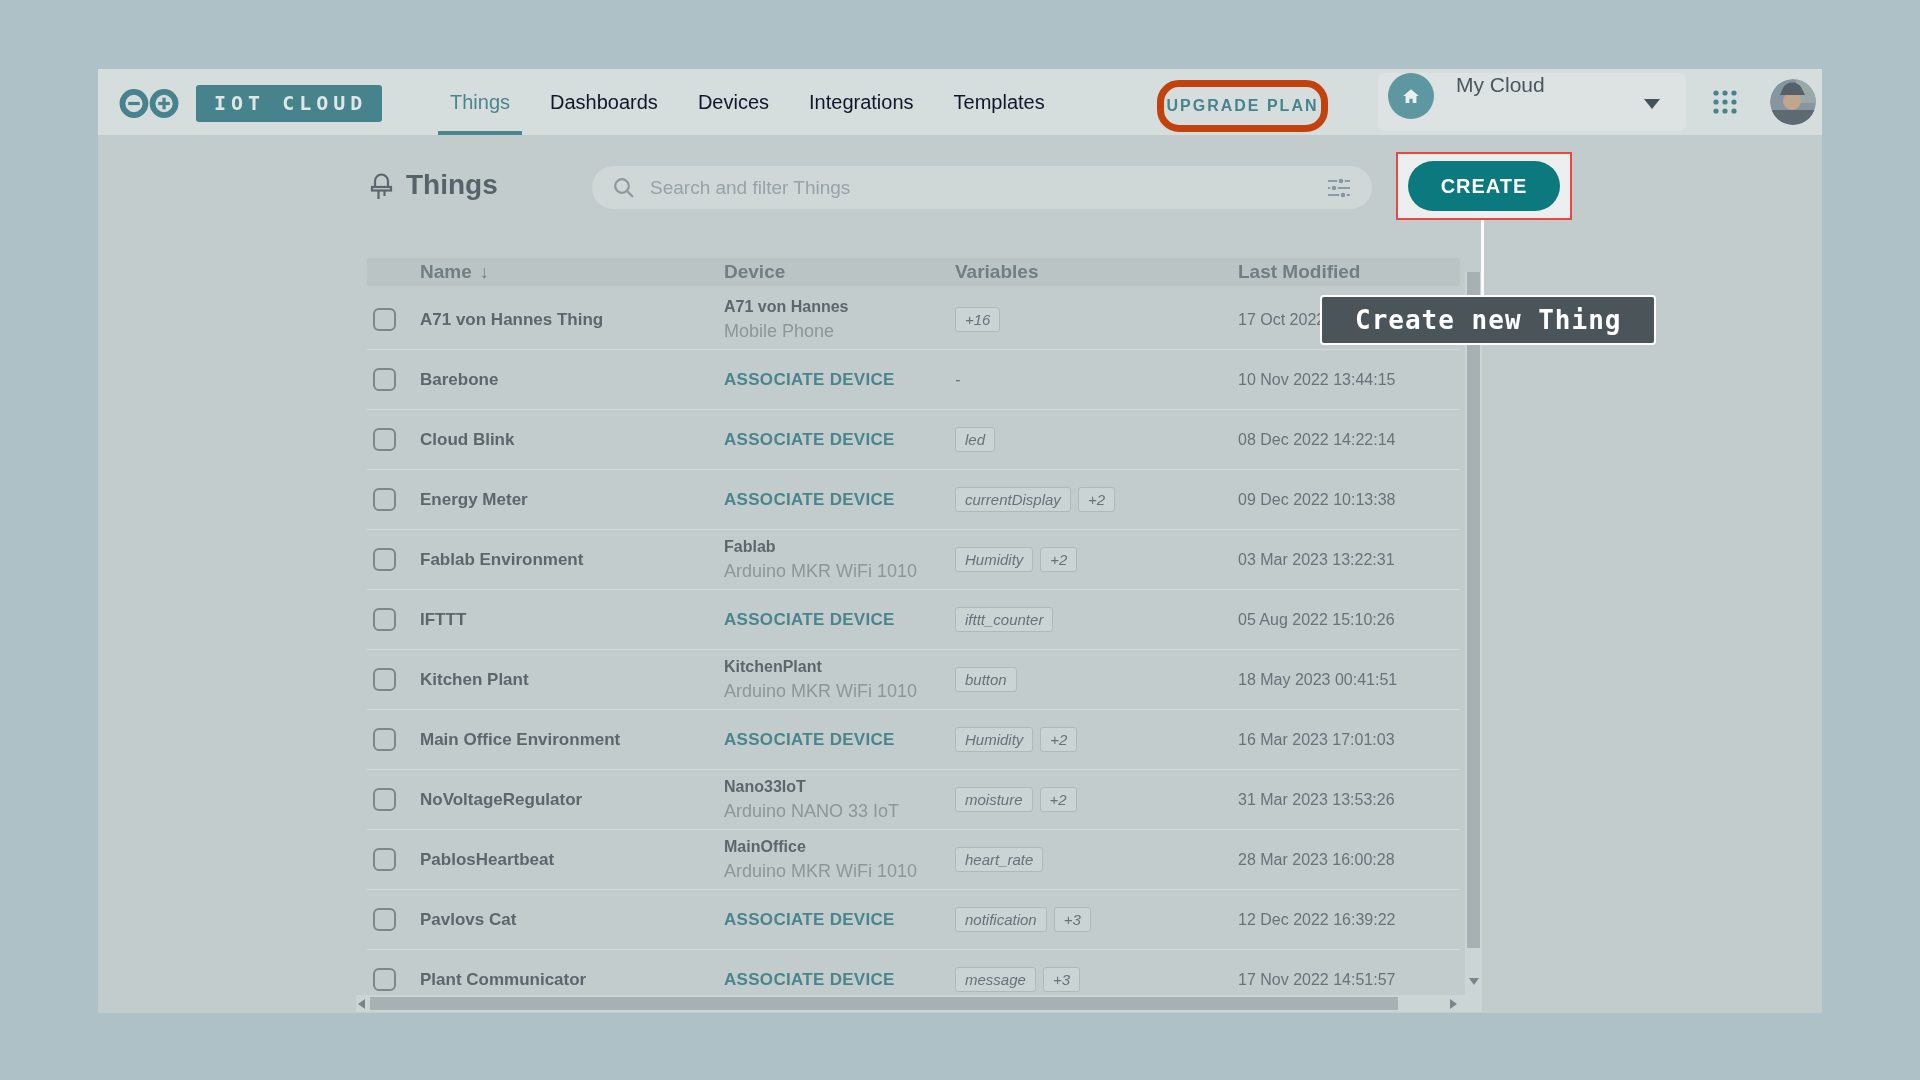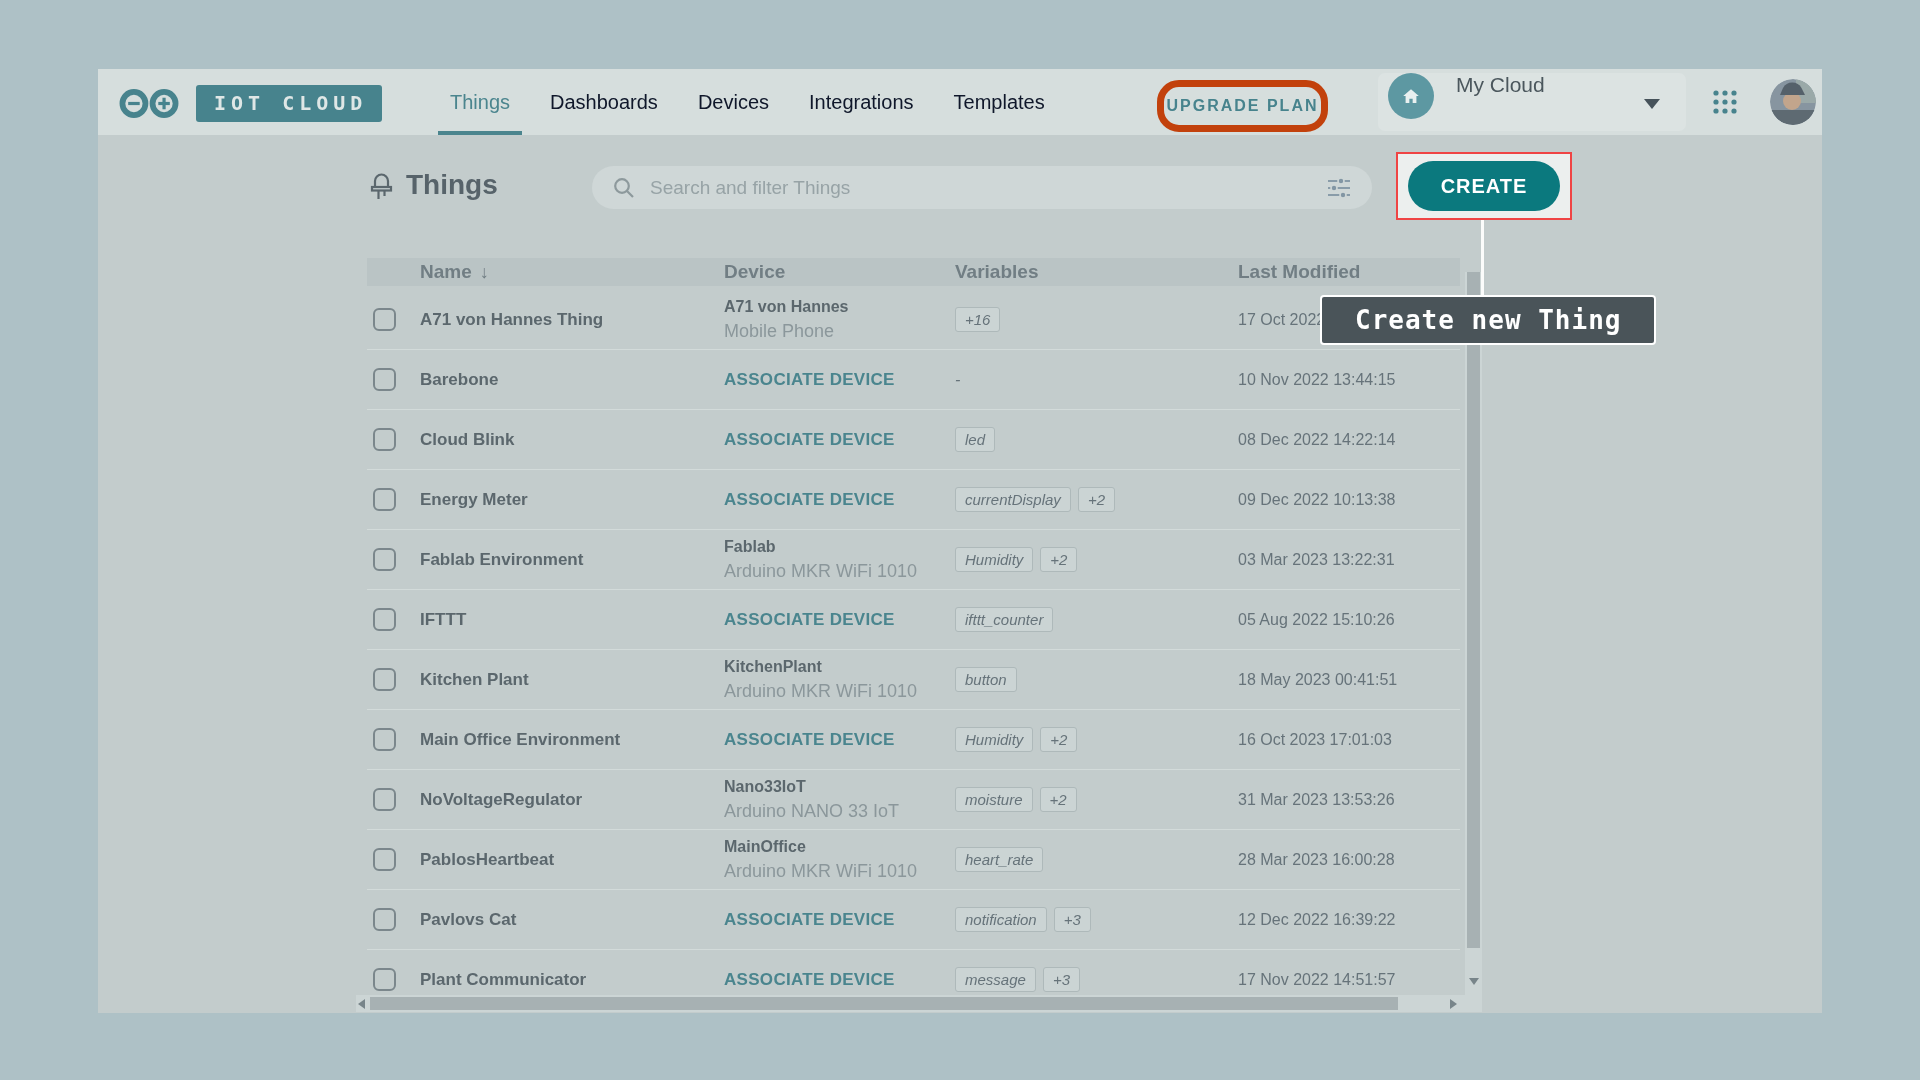--- a/index.html
+++ b/index.html
@@ -300,21 +300,21 @@
           <div class="row">
             <div>
               <div class="checkbox"></div>
             </div>
             <div><span class="thing-name">Main Office Environment</span></div>
             <div><span class="assoc-link">ASSOCIATE DEVICE</span></div>
             <div class="chips">
               <span class="chip">Humidity</span>
               <span class="chip">+2</span>
             </div>
-            <div><span class="modified">16 Oct 2023 17:01:03</span></div>
+            <div><span class="modified">16 Mar 2023 17:01:03</span></div>
           </div>
           <div class="row">
             <div>
               <div class="checkbox"></div>
             </div>
             <div><span class="thing-name">NoVoltageRegulator</span></div>
             <div>
               <div class="dev-1">Nano33IoT</div>
               <div class="dev-2">Arduino NANO 33 IoT</div>
             </div>

